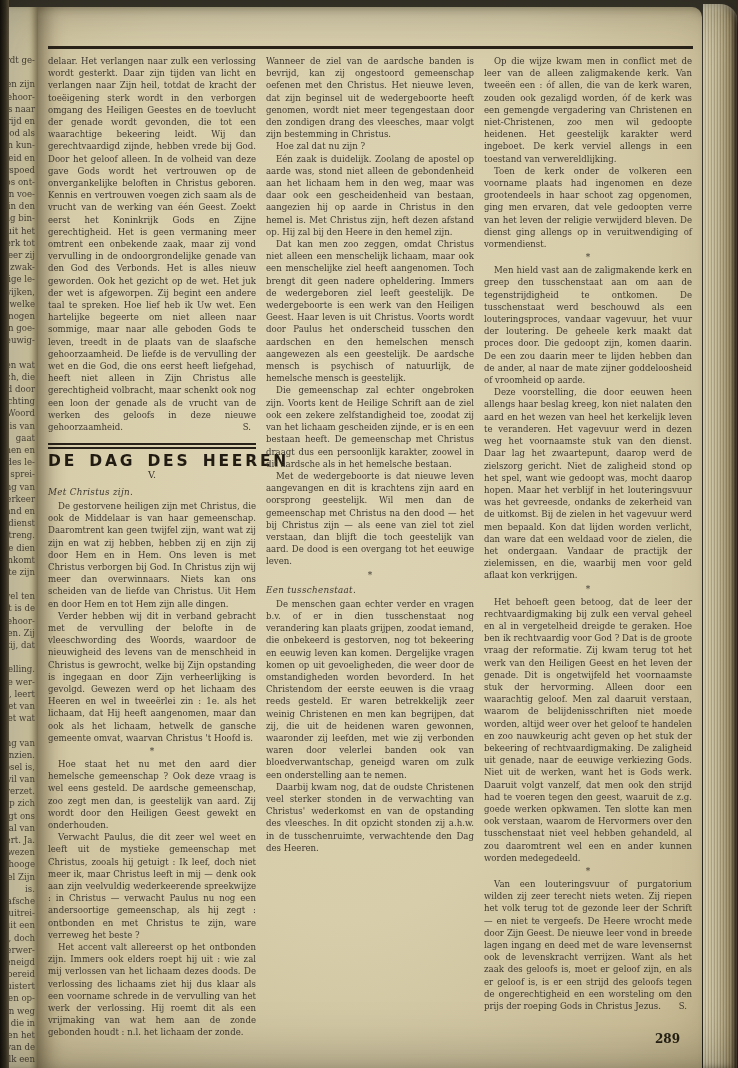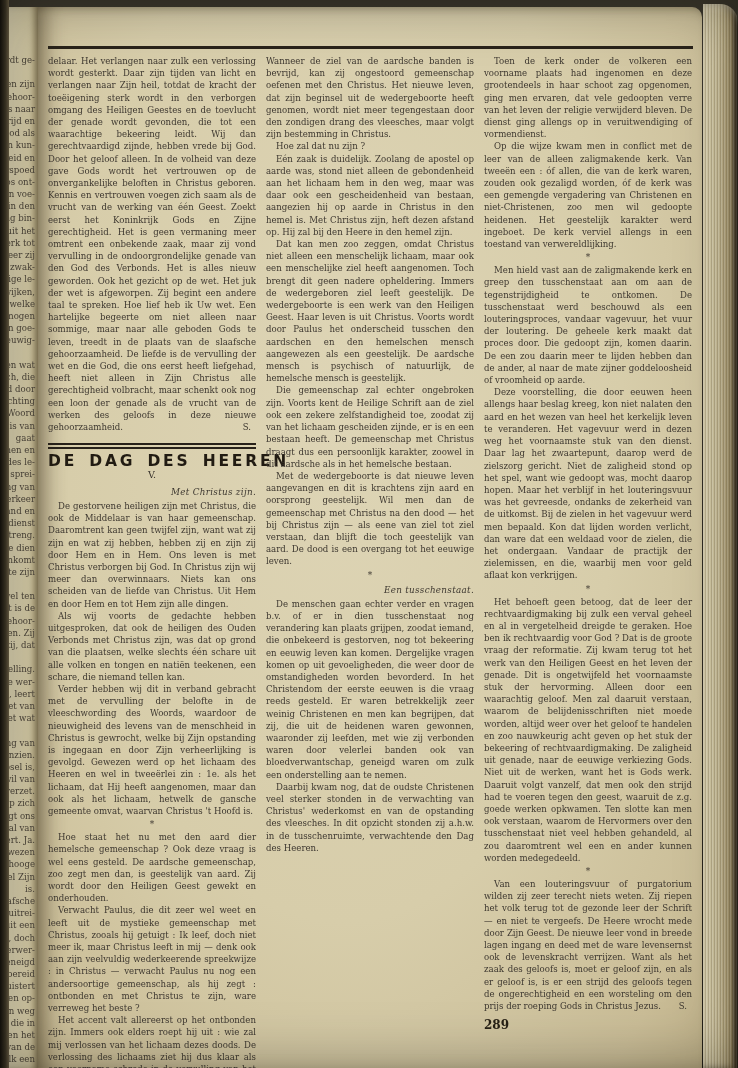--- a/index.html
+++ b/index.html
@@ -28,23 +28,23 @@
   .top-rule{margin:39px 9px 6px 10px;border-top:3px solid #29231a;}
   .columns{display:flex;gap:10px;padding:0 9px 0 10px;}
   .col{width:208px;color:#3e3830;font-size:8.6px;line-height:12.2px;}
   p.para{margin:0;text-align:justify;text-indent:10px;}
   p.flush{text-indent:0;}
   .sig{text-align:right;margin-top:-12.2px;padding-right:5px;font-size:8.6px;}
   .double-rule{margin:10px 0 6px;height:2px;border-top:2.5px solid #27211a;border-bottom:2.5px solid #27211a;}
   .article-heading{margin:6px 0 1px;font-family:"DejaVu Sans", sans-serif;font-weight:bold;
     font-size:15.5px;letter-spacing:2.8px;word-spacing:4px;color:#211b12;text-align:center;white-space:nowrap;}
   .center-label{text-align:center;font-size:9.5px;margin:1px 0 5px;color:#3a342c;}
-  .italic-subhead{font-style:italic;font-size:8.8px;margin:4px 0 2px;letter-spacing:.3px;color:#3e3830;text-align:right;}
+  .italic-subhead{font-style:italic;font-size:8.8px;margin:4px 0 2px;letter-spacing:.3px;color:#3e3830;}
   .star-sep{text-align:center;font-size:9px;line-height:9px;margin:3px 0 2px;color:#3e3830;}
-  .page-number{font-weight:bold;font-size:12px;padding-right:12px;margin-top:7px;color:#26201576;color:#262015;}
+  .page-number{text-align:right;font-weight:bold;font-size:12px;padding-right:12px;margin-top:21px;color:#26201576;color:#262015;}
   
   .page-edges{position:absolute;right:0;top:4px;width:35px;height:1064px;
     border-top-right-radius:18px;
     background:
       repeating-linear-gradient(90deg, rgba(255,255,255,.14) 0 1px, rgba(0,0,0,0) 1px 2px, rgba(60,45,20,.18) 2px 3px),
       linear-gradient(90deg,#d9d0ae 0%,#cdc19a 45%,#ab9a70 80%,#4d4230 97%,#241f15 100%);
     box-shadow:inset 0 8px 8px -6px rgba(255,250,230,.5), inset -4px 0 6px rgba(15,10,5,.45);}
   .photo-vignette{position:absolute;inset:0;pointer-events:none;
     box-shadow:inset 0 0 60px rgba(10,8,4,.35);}
 </style>
@@ -147,43 +147,42 @@
     <div class="top-rule"></div>
     <div class="columns">
       <div class="col">
           <p class="para flush">delaar. Het verlangen naar zulk een verlossing wordt gesterkt. Daar zijn tijden van licht en verlangen naar Zijn heil, totdat de kracht der toeëigening sterk wordt in den verborgen omgang des Heiligen Geestes en de toevlucht der genade wordt gevonden, die tot een waarachtige bekeering leidt. Wij dan gerechtvaardigd zijnde, hebben vrede bij God. Door het geloof alleen. In de volheid van deze gave Gods wordt het vertrouwen op de onvergankelijke beloften in Christus geboren. Kennis en vertrouwen voegen zich saam als de vrucht van de werking van één Geest. Zoekt eerst het Koninkrijk Gods en Zijne gerechtigheid. Het is geen vermaning meer omtrent een onbekende zaak, maar zij vond vervulling in de ondoorgrondelijke genade van den God des Verbonds. Het is alles nieuw geworden. Ook het gezicht op de wet. Het juk der wet is afgeworpen. Zij begint een andere taal te spreken. Hoe lief heb ik Uw wet. Een hartelijke begeerte om niet alleen naar sommige, maar naar alle geboden Gods te leven, treedt in de plaats van de slaafsche gehoorzaamheid. De liefde is de vervulling der wet en die God, die ons eerst heeft liefgehad, heeft niet alleen in Zijn Christus alle gerechtigheid volbracht, maar schenkt ook nog een loon der genade als de vrucht van de werken des geloofs in deze nieuwe gehoorzaamheid.</p>
           <div class="sig">S.</div>
           <div class="double-rule"></div>
           <h2 class="article-heading">DE DAG DES HEEREN</h2>
           <div class="center-label">V.</div>
           <div class="italic-subhead">Met Christus zijn.</div>
           <p class="para">De gestorvene heiligen zijn met Christus, die ook de Middelaar is van haar gemeenschap. Daaromtrent kan geen twijfel zijn, want wat zij zijn en wat zij hebben, hebben zij en zijn zij door Hem en in Hem. Ons leven is met Christus verborgen bij God. In Christus zijn wij meer dan overwinnaars. Niets kan ons scheiden van de liefde van Christus. Uit Hem en door Hem en tot Hem zijn alle dingen.</p>
-          <p class="para">Als wij voorts de gedachte hebben uitgesproken, dat ook de heiligen des Ouden Verbonds met Christus zijn, was dat op grond van die plaatsen, welke slechts één schare uit alle volken en tongen en natiën teekenen, een schare, die niemand tellen kan.</p>
           <p class="para">Verder hebben wij dit in verband gebracht met de vervulling der belofte in de vleeschwording des Woords, waardoor de nieuwigheid des levens van de menschheid in Christus is gewrocht, welke bij Zijn opstanding is ingegaan en door Zijn verheerlijking is gevolgd. Gewezen werd op het lichaam des Heeren en wel in tweeërlei zin : 1e. als het lichaam, dat Hij heeft aangenomen, maar dan ook als het lichaam, hetwelk de gansche gemeente omvat, waarvan Christus 't Hoofd is.</p>
           <div class="star-sep">*</div>
           <p class="para">Hoe staat het nu met den aard dier hemelsche gemeenschap ? Ook deze vraag is wel eens gesteld. De aardsche gemeenschap, zoo zegt men dan, is geestelijk van aard. Zij wordt door den Heiligen Geest gewekt en onderhouden.</p>
           <p class="para">Verwacht Paulus, die dit zeer wel weet en leeft uit de mystieke gemeenschap met Christus, zooals hij getuigt : Ik leef, doch niet meer ik, maar Christus leeft in mij — denk ook aan zijn veelvuldig wederkeerende spreekwijze : in Christus — verwacht Paulus nu nog een andersoortige gemeenschap, als hij zegt : ontbonden en met Christus te zijn, ware verreweg het beste ?</p>
           <p class="para">Het accent valt allereerst op het ontbonden zijn. Immers ook elders roept hij uit : wie zal mij verlossen van het lichaam dezes doods. De verlossing des lichaams ziet hij dus klaar als een voorname schrede in de vervulling van het werk der verlossing. Hij roemt dit als een vrijmaking van wat hem aan de zonde gebonden houdt : n.l. het lichaam der zonde.</p>
         </div>
       <div class="col">
           <p class="para flush">Wanneer de ziel van de aardsche banden is bevrijd, kan zij ongestoord gemeenschap oefenen met den Christus. Het nieuwe leven, dat zijn beginsel uit de wedergeboorte heeft genomen, wordt niet meer tegengestaan door den zondigen drang des vleesches, maar volgt zijn bestemming in Christus.</p>
           <p class="para">Hoe zal dat nu zijn ?</p>
           <p class="para">Eén zaak is duidelijk. Zoolang de apostel op aarde was, stond niet alleen de gebondenheid aan het lichaam hem in den weg, maar was daar ook een gescheidenheid van bestaan, aangezien hij op aarde in Christus in den hemel is. Met Christus zijn, heft dezen afstand op. Hij zal bij den Heere in den hemel zijn.</p>
           <p class="para">Dat kan men zoo zeggen, omdat Christus niet alleen een menschelijk lichaam, maar ook een menschelijke ziel heeft aangenomen. Toch brengt dit geen nadere opheldering. Immers de wedergeboren ziel leeft geestelijk. De wedergeboorte is een werk van den Heiligen Geest. Haar leven is uit Christus. Voorts wordt door Paulus het onderscheid tusschen den aardschen en den hemelschen mensch aangewezen als een geestelijk. De aardsche mensch is psychisch of natuurlijk, de hemelsche mensch is geestelijk.</p>
           <p class="para">Die gemeenschap zal echter ongebroken zijn. Voorts kent de Heilige Schrift aan de ziel ook een zekere zelfstandigheid toe, zoodat zij van het lichaam gescheiden zijnde, er is en een bestaan heeft. De gemeenschap met Christus draagt dus een persoonlijk karakter, zoowel in dit aardsche als in het hemelsche bestaan.</p>
           <p class="para">Met de wedergeboorte is dat nieuwe leven aangevangen en dit is krachtens zijn aard en oorsprong geestelijk. Wil men dan de gemeenschap met Christus na den dood — het bij Christus zijn — als eene van ziel tot ziel verstaan, dan blijft die toch geestelijk van aard. De dood is een overgang tot het eeuwige leven.</p>
           <div class="star-sep">*</div>
           <div class="italic-subhead">Een tusschenstaat.</div>
           <p class="para">De menschen gaan echter verder en vragen b.v. of er in dien tusschenstaat nog verandering kan plaats grijpen, zoodat iemand, die onbekeerd is gestorven, nog tot bekeering en eeuwig leven kan komen. Dergelijke vragen komen op uit gevoeligheden, die weer door de omstandigheden worden bevorderd. In het Christendom der eerste eeuwen is die vraag reeds gesteld. Er waren betrekkelijk zeer weinig Christenen en men kan begrijpen, dat zij, die uit de heidenen waren gewonnen, waaronder zij leefden, met wie zij verbonden waren door velerlei banden ook van bloedverwantschap, geneigd waren om zulk een onderstelling aan te nemen.</p>
           <p class="para">Daarbij kwam nog, dat de oudste Christenen veel sterker stonden in de verwachting van Christus' wederkomst en van de opstanding des vleesches. In dit opzicht stonden zij a.h.w. in de tusschenruimte, verwachtende den Dag des Heeren.</p>
         </div>
       <div class="col">
         <div>
+            <p class="para">Op die wijze kwam men in conflict met de leer van de alleen zaligmakende kerk. Van tweeën een : óf allen, die van de kerk waren, zouden ook gezaligd worden, óf de kerk was een gemengde vergadering van Christenen en niet-Christenen, zoo men wil gedoopte heidenen. Het geestelijk karakter werd ingeboet. De kerk verviel allengs in een toestand van verwereldlijking.</p>
             <p class="para">Toen de kerk onder de volkeren een voorname plaats had ingenomen en deze grootendeels in haar schoot zag opgenomen, ging men ervaren, dat vele gedoopten verre van het leven der religie verwijderd bleven. De dienst ging allengs op in veruitwendiging of vormendienst.</p>
-            <p class="para">Op die wijze kwam men in conflict met de leer van de alleen zaligmakende kerk. Van tweeën een : óf allen, die van de kerk waren, zouden ook gezaligd worden, óf de kerk was een gemengde vergadering van Christenen en niet-Christenen, zoo men wil gedoopte heidenen. Het geestelijk karakter werd ingeboet. De kerk verviel allengs in een toestand van verwereldlijking.</p>
             <div class="star-sep">*</div>
             <p class="para">Men hield vast aan de zaligmakende kerk en greep den tusschenstaat aan om aan de tegenstrijdigheid te ontkomen. De tusschenstaat werd beschouwd als een louteringsproces, vandaar vagevuur, het vuur der loutering. De geheele kerk maakt dat proces door. Die gedoopt zijn, komen daarin. De een zou daarin meer te lijden hebben dan de ander, al naar de mate zijner goddeloosheid of vroomheid op aarde.</p>
             <p class="para">Deze voorstelling, die door eeuwen heen allengs haar beslag kreeg, kon niet nalaten den aard en het wezen van heel het kerkelijk leven te veranderen. Het vagevuur werd in dezen weg het voornaamste stuk van den dienst. Daar lag het zwaartepunt, daarop werd de zielszorg gericht. Niet de zaligheid stond op het spel, want wie gedoopt was, mocht daarop hopen. Maar het verblijf in het louteringsvuur was het gevreesde, ondanks de zekerheid van de uitkomst. Bij de zielen in het vagevuur werd men bepaald. Kon dat lijden worden verlicht, dan ware dat een weldaad voor de zielen, die het ondergaan. Vandaar de practijk der zielemissen, en die, waarbij men voor geld aflaat kon verkrijgen.</p>
             <div class="star-sep">*</div>
             <p class="para">Het behoeft geen betoog, dat de leer der rechtvaardigmaking bij zulk een verval geheel en al in vergetelheid dreigde te geraken. Hoe ben ik rechtvaardig voor God ? Dat is de groote vraag der reformatie. Zij kwam terug tot het werk van den Heiligen Geest en het leven der genade. Dit is ongetwijfeld het voornaamste stuk der hervorming. Alleen door een waarachtig geloof. Men zal daaruit verstaan, waarom de belijdenisschriften niet moede worden, altijd weer over het geloof te handelen en zoo nauwkeurig acht geven op het stuk der bekeering of rechtvaardigmaking. De zaligheid uit genade, naar de eeuwige verkiezing Gods. Niet uit de werken, want het is Gods werk. Daaruit volgt vanzelf, dat men ook den strijd had te voeren tegen den geest, waaruit de z.g. goede werken opkwamen. Ten slotte kan men ook verstaan, waarom de Hervormers over den tusschenstaat niet veel hebben gehandeld, al zou daaromtrent wel een en ander kunnen worden medegedeeld.</p>
             <div class="star-sep">*</div>
             <p class="para">Van een louteringsvuur of purgatorium wilden zij zeer terecht niets weten. Zij riepen het volk terug tot de gezonde leer der Schrift — en niet te vergeefs. De Heere wrocht mede door Zijn Geest. De nieuwe leer vond in breede lagen ingang en deed met de ware levensernst ook de levenskracht verrijzen. Want als het zaak des geloofs is, moet er geloof zijn, en als er geloof is, is er een strijd des geloofs tegen de ongerechtigheid en een worsteling om den prijs der roeping Gods in Christus Jezus.</p>
             <div class="sig">S.</div>
           </div>
         <div class="page-number">289</div>

